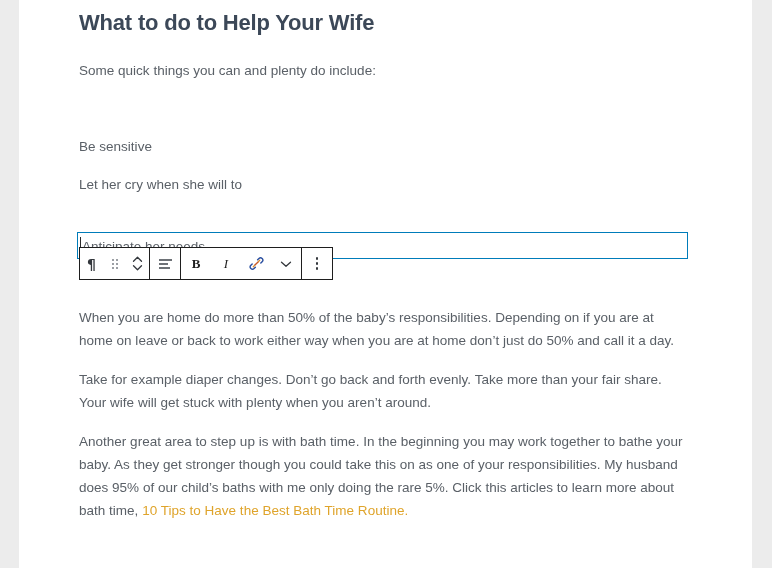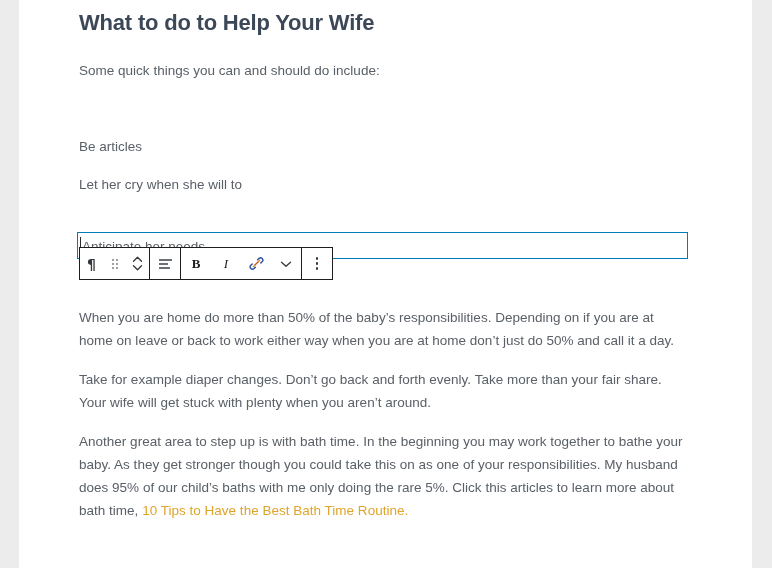--- a/index.html
+++ b/index.html
@@ -187,24 +187,24 @@
 </style>
 </head>
 <body>
 
 <div id="page">
   <div id="canvas">
     <div id="content">
 
       <h1 class="page-title">What to do to Help Your Wife</h1>
 
-      <p class="para w-narrow" style="top:59px;">Some quick things you can and should do include:</p>
-
-
-      <p class="para w-narrow" style="top:135px;">Be articles</p>
+      <p class="para w-narrow" style="top:59px;">Some quick things you can and plenty do include:</p>
+
+
+      <p class="para w-narrow" style="top:135px;">Be sensitive</p>
 
       <p class="para w-narrow" style="top:173px;">Let her cry when she will to</p>
 
       <div id="selected-block">
         <span class="caret"></span>
         <span class="sel-text" title="Type / to choose a block">Anticipate her needs</span>
       </div>
 
       <div id="block-toolbar">
 

